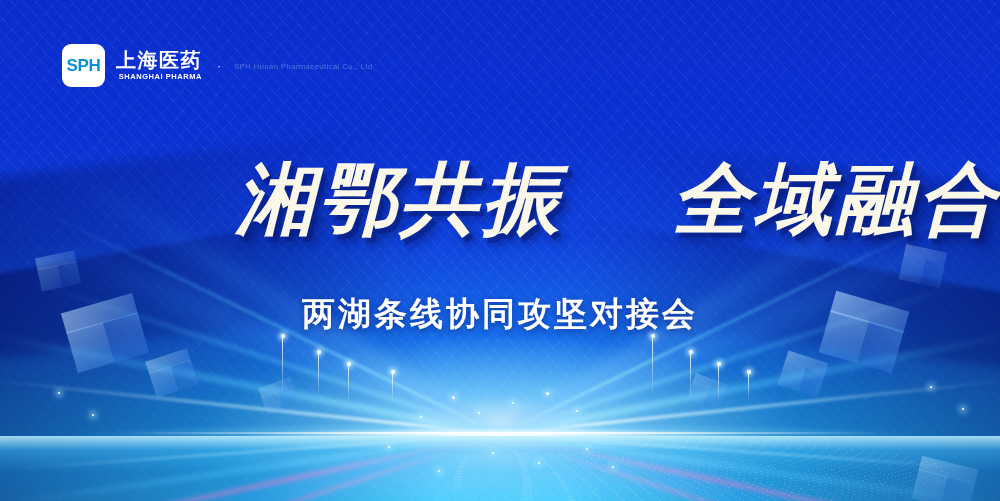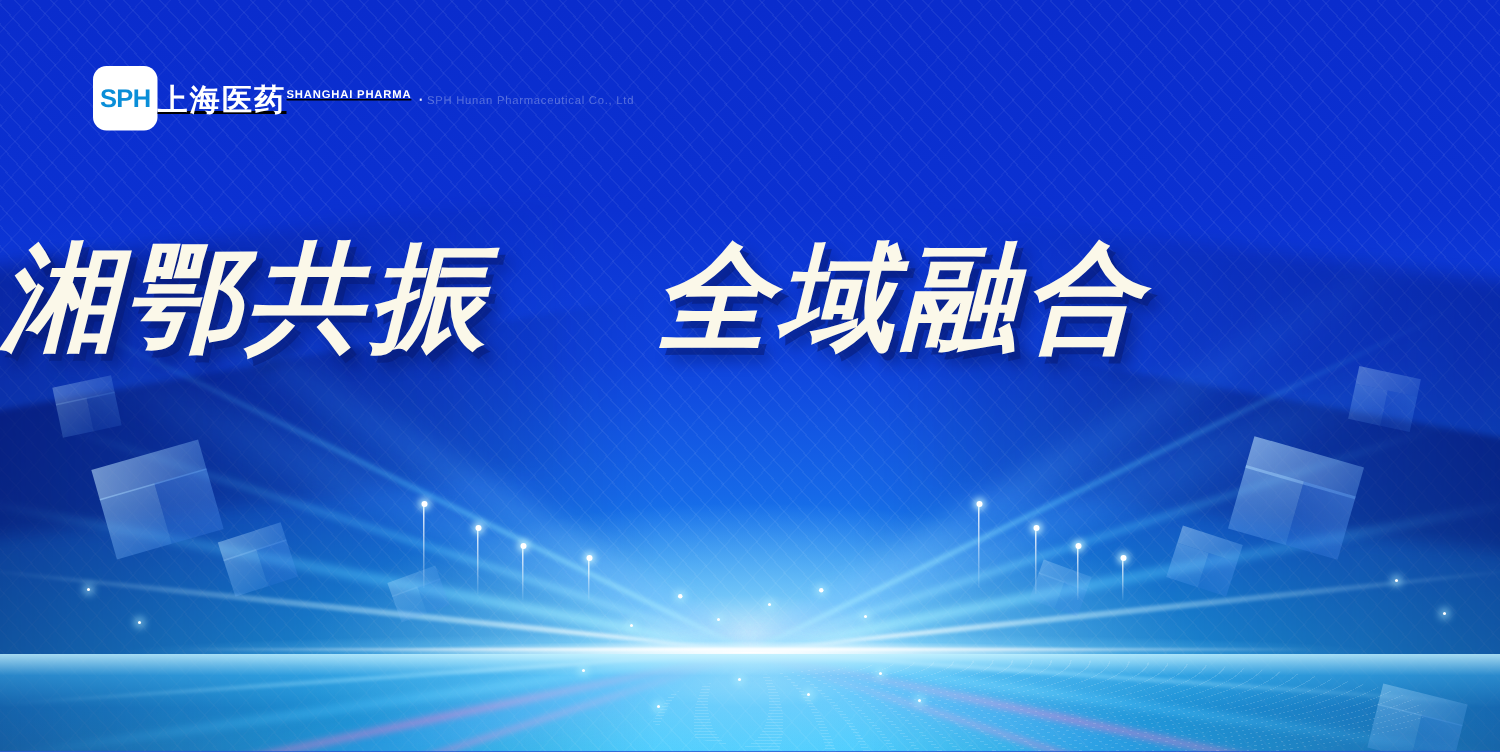--- a/index.html
+++ b/index.html
@@ -83,40 +83,40 @@
     background:linear-gradient(200deg,rgba(105,170,250,.45),rgba(60,125,235,.26));}
 
   .glowdot{position:absolute;border-radius:50%;background:#ffffff;pointer-events:none;
     box-shadow:0 0 6px 2px rgba(180,240,255,.9);}
   .pole{position:absolute;width:1px;pointer-events:none;
     background:linear-gradient(180deg,rgba(255,255,255,.95),rgba(255,255,255,.05));}
   .pole::after{content:"";position:absolute;top:-2px;left:-1.5px;width:4px;height:4px;border-radius:50%;
     background:#fff;box-shadow:0 0 5px 2px rgba(200,245,255,.9);}
 
   
-  .logo-bar{position:absolute;left:62px;top:44px;display:flex;align-items:center;}
+  .logo-bar{position:absolute;left:62px;top:44px;display:flex;align-items:center;gap:11px;}
   .logo-mark{
     width:43px;height:43px;border-radius:9px;background:#ffffff;
     display:flex;align-items:center;justify-content:center;
     font-weight:bold;font-size:17px;letter-spacing:-.4px;color:#0a8ed8;
     font-family:"Liberation Sans","DejaVu Sans",sans-serif;
   }
-  .logo-cn{display:flex;justify-content:center;line-height:1;text-decoration:underline;}
+  .logo-cn{display:flex;flex-direction:column;justify-content:center;line-height:1;}
   .logo-cn .cn{font-size:20px;font-weight:bold;color:#ffffff;letter-spacing:1.5px;
     font-family:"DejaVu Sans","Liberation Sans",sans-serif;}
   .logo-cn .en{font-size:7.5px;font-weight:bold;color:#ffffff;letter-spacing:.55px;margin-top:3px;text-align:right;}
   .logo-dot{color:#ffffff;font-size:13px;margin:0 2px 0 4px;align-self:center;opacity:.95;}
   .logo-co{display:flex;flex-direction:column;justify-content:center;line-height:1;}
   .logo-co .cn{font-size:16px;font-weight:bold;color:#ffffff;letter-spacing:.6px;
     font-family:"DejaVu Sans","Liberation Sans",sans-serif;}
   .logo-co .en{font-size:7.5px;color:rgba(255,255,255,.30);letter-spacing:.5px;margin-top:3px;}
 
   
   .headline{
-    position:absolute;left:0;right:0;top:160px;text-align:left;
+    position:absolute;left:0;right:0;top:160px;text-align:right;
     font-family:"DejaVu Serif","Liberation Serif",serif;
     font-weight:bold;font-style:italic;
     font-size:78px;line-height:1;letter-spacing:4px;
     color:#FBF8E9;
     text-shadow:4px 5px 0 rgba(8,28,120,.55), 7px 8px 10px rgba(3,14,80,.45);
     white-space:nowrap;
   }
   .headline .gap{display:inline-block;width:46px;}
 
   .subtitle{
@@ -257,14 +257,15 @@
       <span class="en">SPH Hunan Pharmaceutical Co., Ltd</span>
     </div>
   </div>
 
   <div class="headline">
     <span>湘鄂共振</span>
     <span class="gap"></span>
     <span>全域融合</span>
   </div>
 
+  <div class="subtitle">两湖条线协同攻坚对接会</div>
 
 </div>
 
 </body></html>

